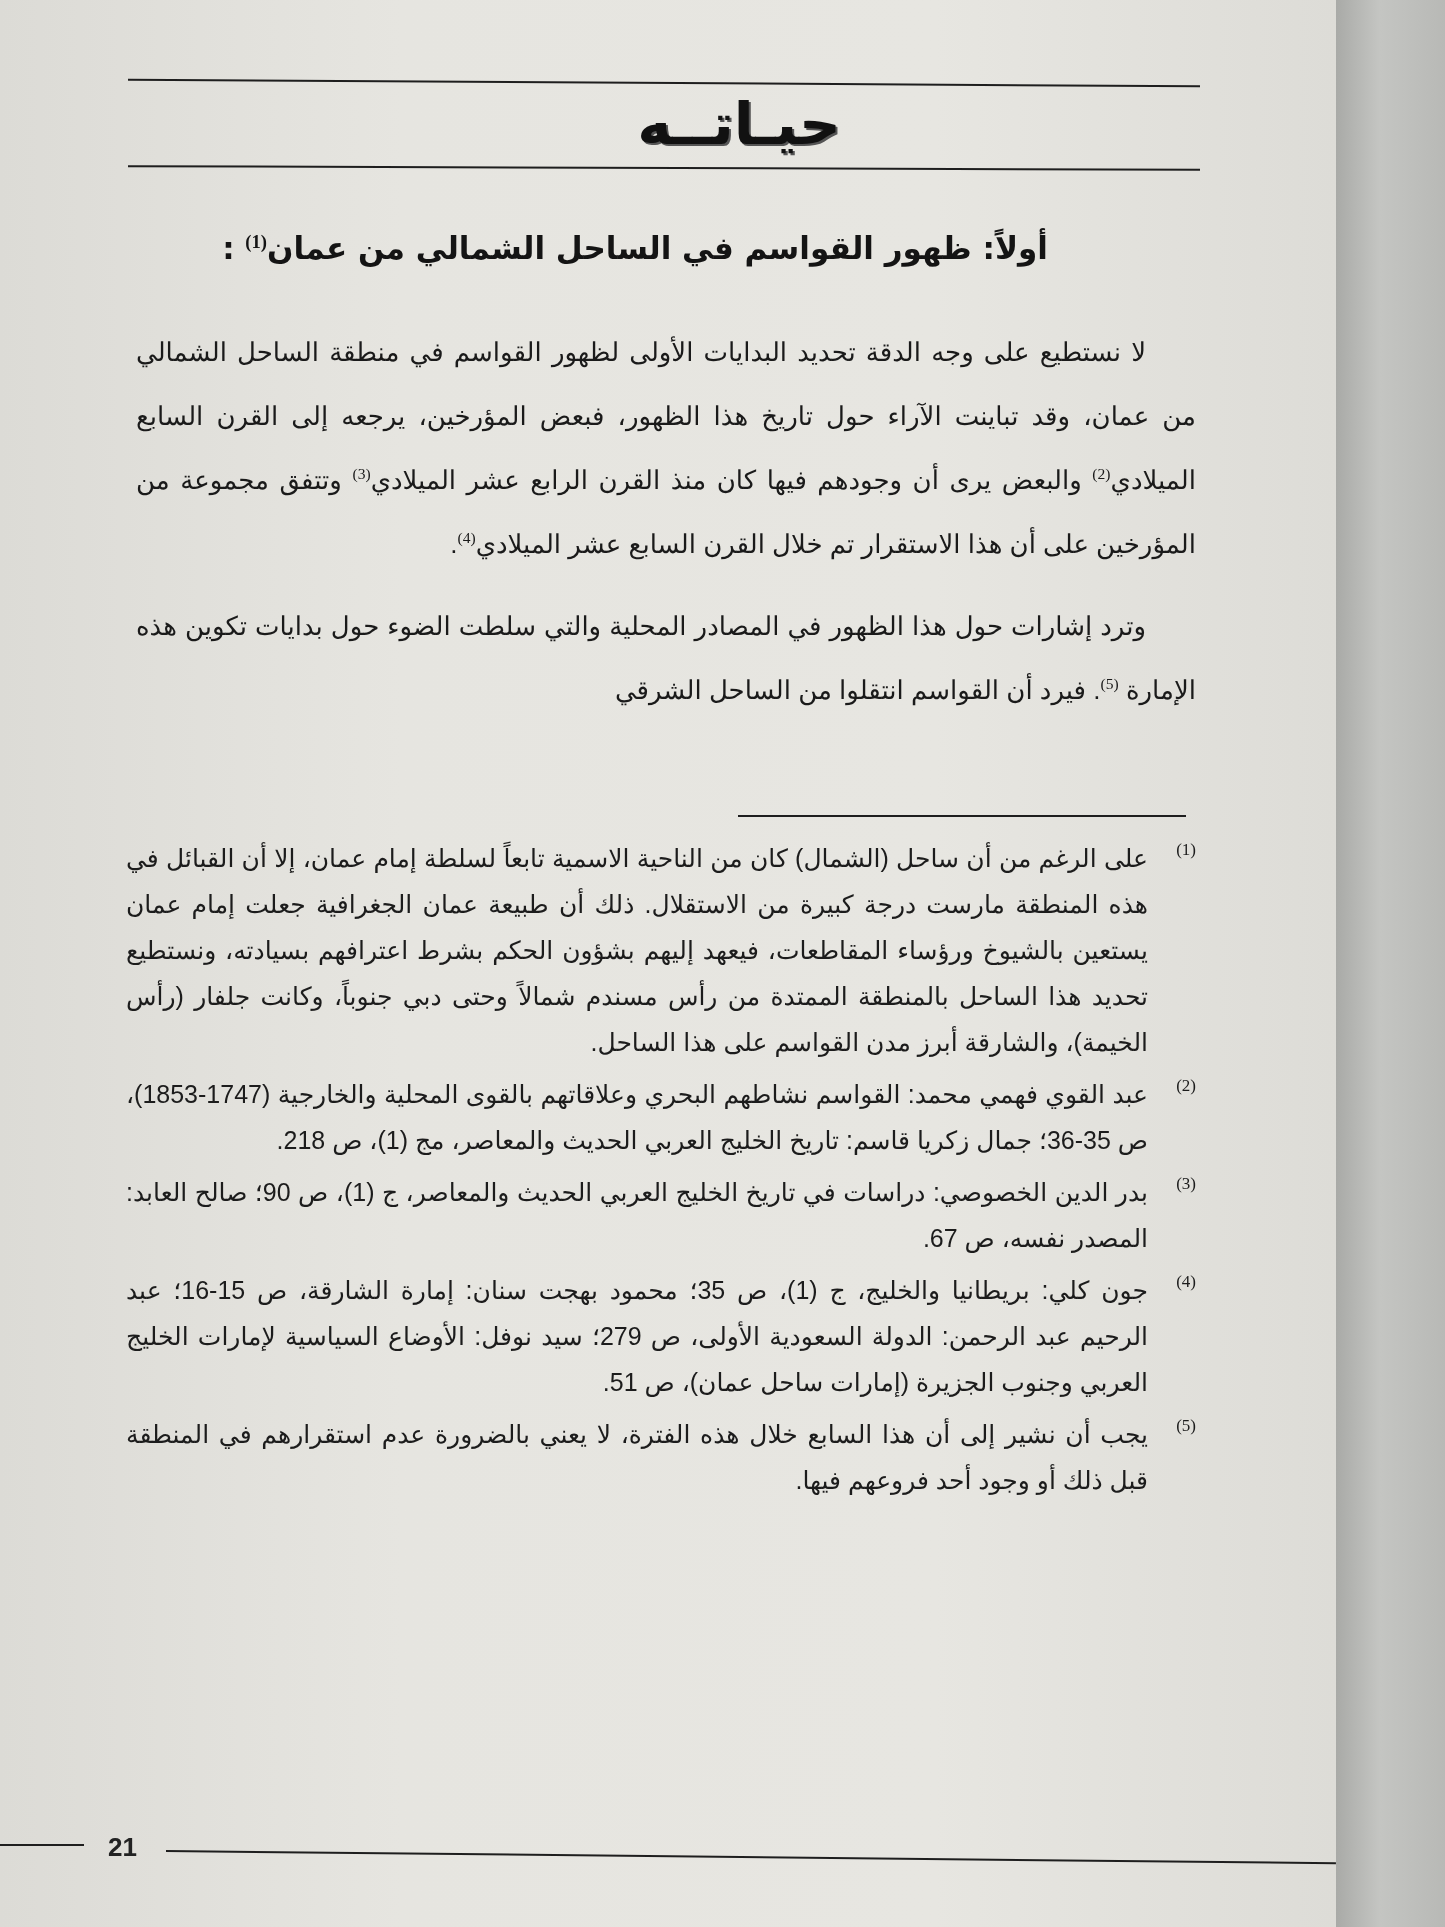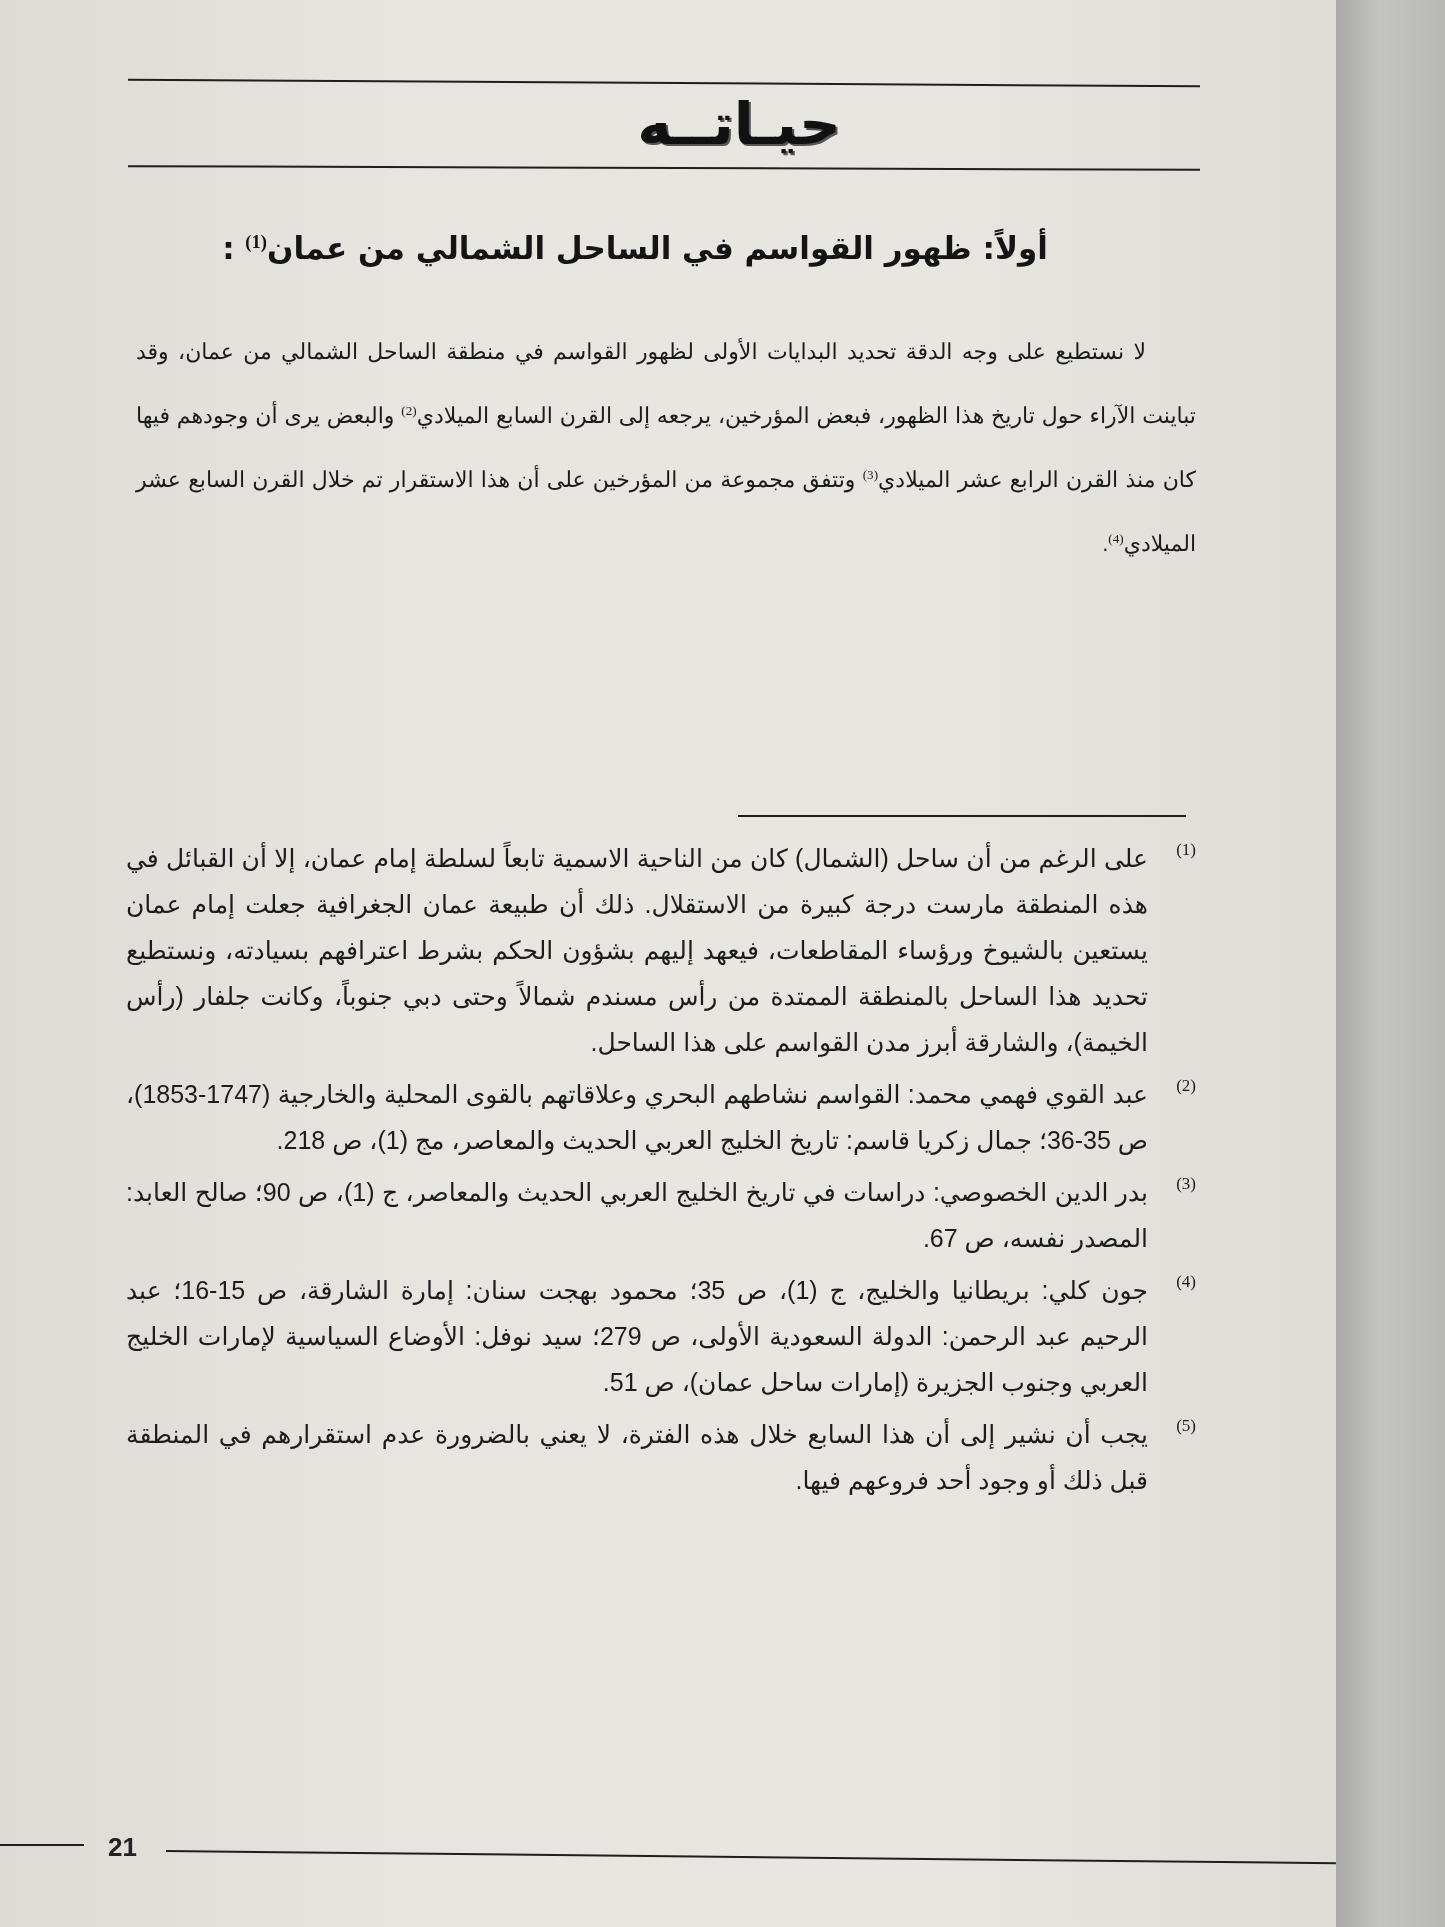--- a/index.html
+++ b/index.html
@@ -32,21 +32,21 @@
     .heading {
       position: absolute; right: 176px; top: 230px; width: 1050px;
       direction: rtl; text-align: center;
       font-family: "DejaVu Sans", sans-serif; font-weight: bold;
       font-size: 31px; color: #141414;
     }
     .body-text {
       position: absolute; right: 140px; top: 320px; width: 1060px;
       direction: rtl; text-align: justify; text-align-last: right;
       font-family: "Liberation Sans", sans-serif;
-      font-size: 22px; line-height: 64px; color: #1a1a1a;
+      font-size: 26px; line-height: 64px; color: #1a1a1a;
     }
     .body-text p { margin: 0 0 18px 0; text-indent: 50px; }
     sup { font-size: 0.6em; line-height: 0; font-family: "Liberation Serif", serif; }
     .footnotes {
       position: absolute; right: 140px; top: 835px; width: 1070px;
       direction: rtl;
       font-family: "Liberation Sans", sans-serif;
       font-size: 25px; line-height: 46px; color: #1c1c1c;
     }
     .fn { position: relative; padding-right: 48px; margin-bottom: 6px; text-align: justify; text-align-last: right; }
@@ -70,20 +70,23 @@
   <div class="rule" style="left:128px; top:167px; width:1072px; transform:rotate(0.2deg);"></div>
 
   <div class="heading">
     <span>أولاً: ظهور القواسم في الساحل الشمالي من عمان</span><sup>(1)</sup> <span>:</span>
   </div>
 
   <div class="body-text">
     <p>
       <span>لا نستطيع على وجه الدقة تحديد البدايات الأولى لظهور القواسم في منطقة الساحل الشمالي من عمان، وقد تباينت الآراء حول تاريخ هذا الظهور، فبعض المؤرخين، يرجعه إلى القرن السابع الميلادي</span><sup>(2)</sup><span> والبعض يرى أن وجودهم فيها كان منذ القرن الرابع عشر الميلادي</span><sup>(3)</sup><span> وتتفق مجموعة من المؤرخين على أن هذا الاستقرار تم خلال القرن السابع عشر الميلادي</span><sup>(4)</sup><span>.</span>
     </p>
+    <p>
+      <span>وترد إشارات حول هذا الظهور في المصادر المحلية والتي سلطت الضوء حول بدايات تكوين هذه الإمارة </span><sup>(5)</sup><span>. فيرد أن القواسم انتقلوا من الساحل الشرقي</span>
+    </p>
   </div>
 
   <div class="rule" style="left:738px; top:815px; width:448px; height:2px;"></div>
 
   <div class="footnotes">
     <div class="fn">
       <span class="fn-num">(1)</span>
       <div>على الرغم من أن ساحل (الشمال) كان من الناحية الاسمية تابعاً لسلطة إمام عمان، إلا أن القبائل في هذه المنطقة مارست درجة كبيرة من الاستقلال. ذلك أن طبيعة عمان الجغرافية جعلت إمام عمان يستعين بالشيوخ ورؤساء المقاطعات، فيعهد إليهم بشؤون الحكم بشرط اعترافهم بسيادته، ونستطيع تحديد هذا الساحل بالمنطقة الممتدة من رأس مسندم شمالاً وحتى دبي جنوباً، وكانت جلفار (رأس الخيمة)، والشارقة أبرز مدن القواسم على هذا الساحل.</div>
     </div>
     <div class="fn">

